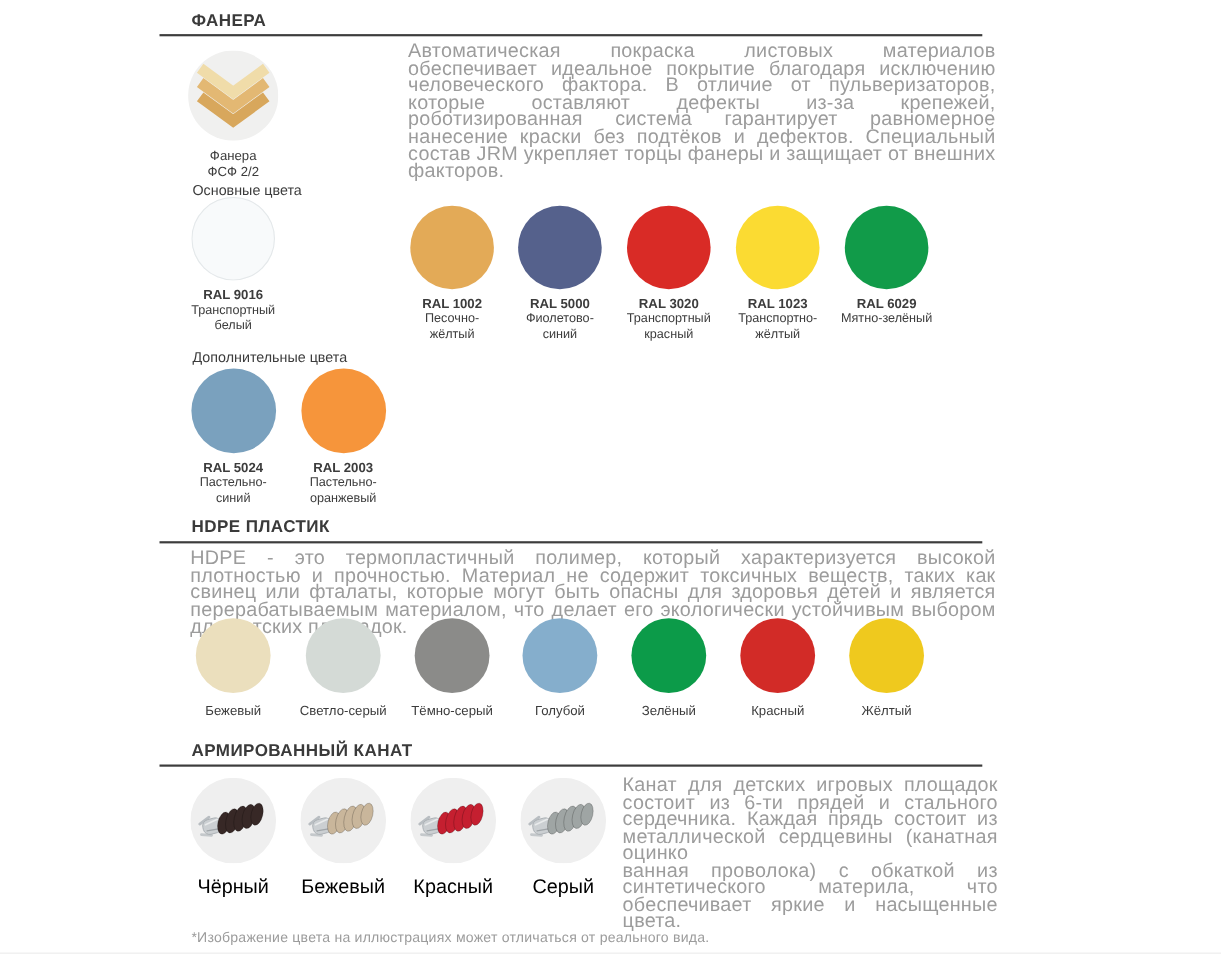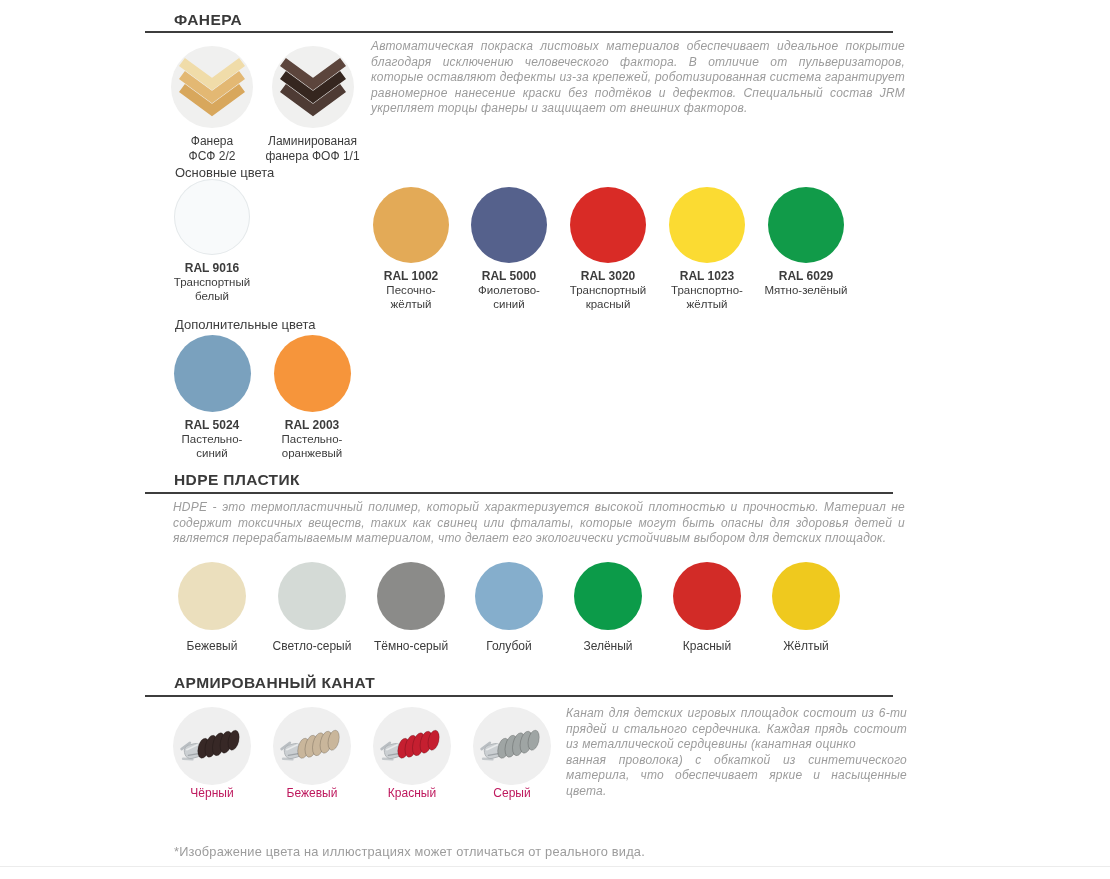--- a/index.html
+++ b/index.html
@@ -6,37 +6,37 @@
   .canvas{
     position:relative;width:1110px;height:879px;background:#ffffff;overflow:hidden;
     font-family:"Liberation Sans",sans-serif;color:#3c3c3c;
   }
   .abs{position:absolute;}
   .section-title{
     font-size:15.5px;font-weight:700;letter-spacing:.4px;color:#3a3a3a;white-space:nowrap;
   }
   .rule{position:absolute;height:2px;background:#3d3d3d;}
   .para{
-    position:absolute;font-size:12px;line-height:15.5px;color:#9c9c9c;
-    text-align:justify;letter-spacing:.2px;font-style:italic;
+    position:absolute;font-size:18px;line-height:15.5px;color:#9c9c9c;
+    text-align:justify;letter-spacing:.2px;
   }
   .sub-heading{font-size:13px;color:#3c3c3c;white-space:nowrap;}
   .swatch{position:absolute;width:100px;text-align:center;}
   .circle{border-radius:50%;margin:0 auto;}
   .c76{width:76px;height:76px;}
   .c77{width:77px;height:77px;}
   .c68{width:68px;height:68px;}
   .light-border{box-shadow:inset 0 0 0 1px #e4e8ea;}
   .code{font-size:12px;font-weight:700;margin-top:6px;line-height:14px;color:#3c3c3c;}
   .name{font-size:11.5px;line-height:14px;color:#3c3c3c;white-space:pre-line;}
   .name-only{font-size:12px;line-height:14px;color:#3c3c3c;margin-top:9px;}
   .sample{position:absolute;text-align:center;}
   .sample-label{font-size:12px;line-height:14.5px;color:#3c3c3c;white-space:pre-line;margin-top:6px;}
   .rope-item{position:absolute;width:100px;text-align:center;}
-  .rope-label{font-size:12px;line-height:14px;color:#be185d;margin-top:1px;}
+  .rope-label{font-size:18px;line-height:14px;color:#000000;margin-top:14px;}
   .footnote{position:absolute;font-size:12.8px;color:#9c9c9c;letter-spacing:.2px;}
   .bottom-rule{position:absolute;left:0;top:866px;width:1110px;height:1px;background:#ececec;}
   svg{display:block;}
   .defs{position:absolute;width:0;height:0;overflow:hidden;}
 </style>
 </head>
 <body>
 
 <svg class="defs" aria-hidden="true">
   <symbol id="ply-sym" viewBox="0 0 82 82">
@@ -72,27 +72,20 @@
   <div class="rule" style="left:145px;top:31px;width:748px"></div>
 
   <div class="sample" style="left:157px;top:46px;width:110px">
     <svg width="82" height="82" style="margin:0 auto;--s1:#F0DCA9;--s2:#E3B873;--s3:#D8A75C">
         <use href="#ply-sym"></use>
       </svg>
     <div class="sample-label">Фанера
 ФСФ 2/2</div>
   </div>
 
-  <div class="sample" style="left:250px;top:46px;width:125px">
-    <svg width="82" height="82" style="margin:0 auto;--s1:#5C453C;--s2:#35261F;--s3:#4E3B34">
-        <use href="#ply-sym"></use>
-      </svg>
-    <div class="sample-label">Ламинированая
-фанера ФОФ 1/1</div>
-  </div>
 
   <div class="para" style="left:371px;top:39px;width:534px">Автоматическая покраска листовых материалов обеспечивает идеальное покрытие благодаря исключению человеческого фактора. В отличие от пульверизаторов, которые оставляют дефекты из-за крепежей, роботизированная система гарантирует равномерное нанесение краски без подтёков и дефектов. Специальный состав JRM укрепляет торцы фанеры и защищает от внешних факторов.</div>
 
   <div class="abs sub-heading" style="left:175px;top:165px">Основные цвета</div>
 
   <div class="swatch" style="left:162px;top:179px">
     <div class="circle c76 light-border" style="background: rgb(248, 250, 251);"></div>
     <div class="code">RAL 9016</div>
     <div class="name">Транспортный
 белый</div>

